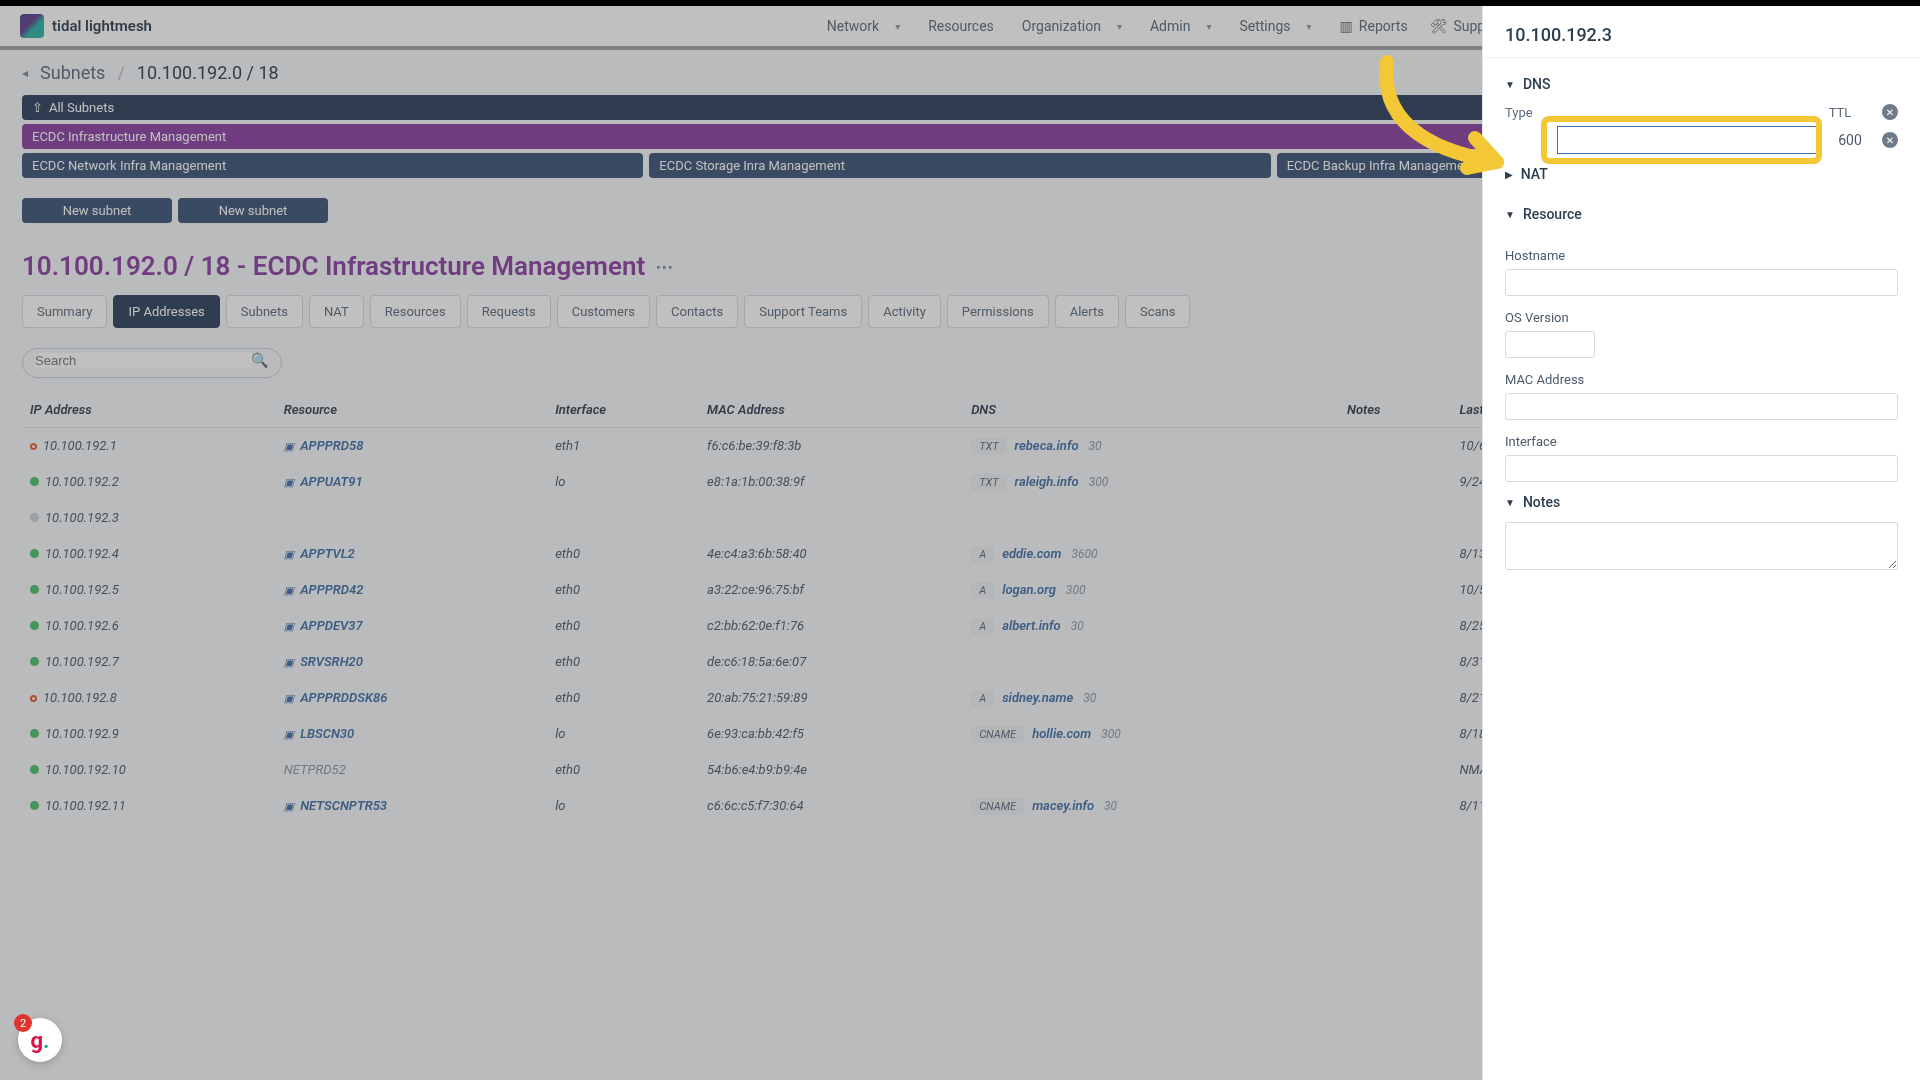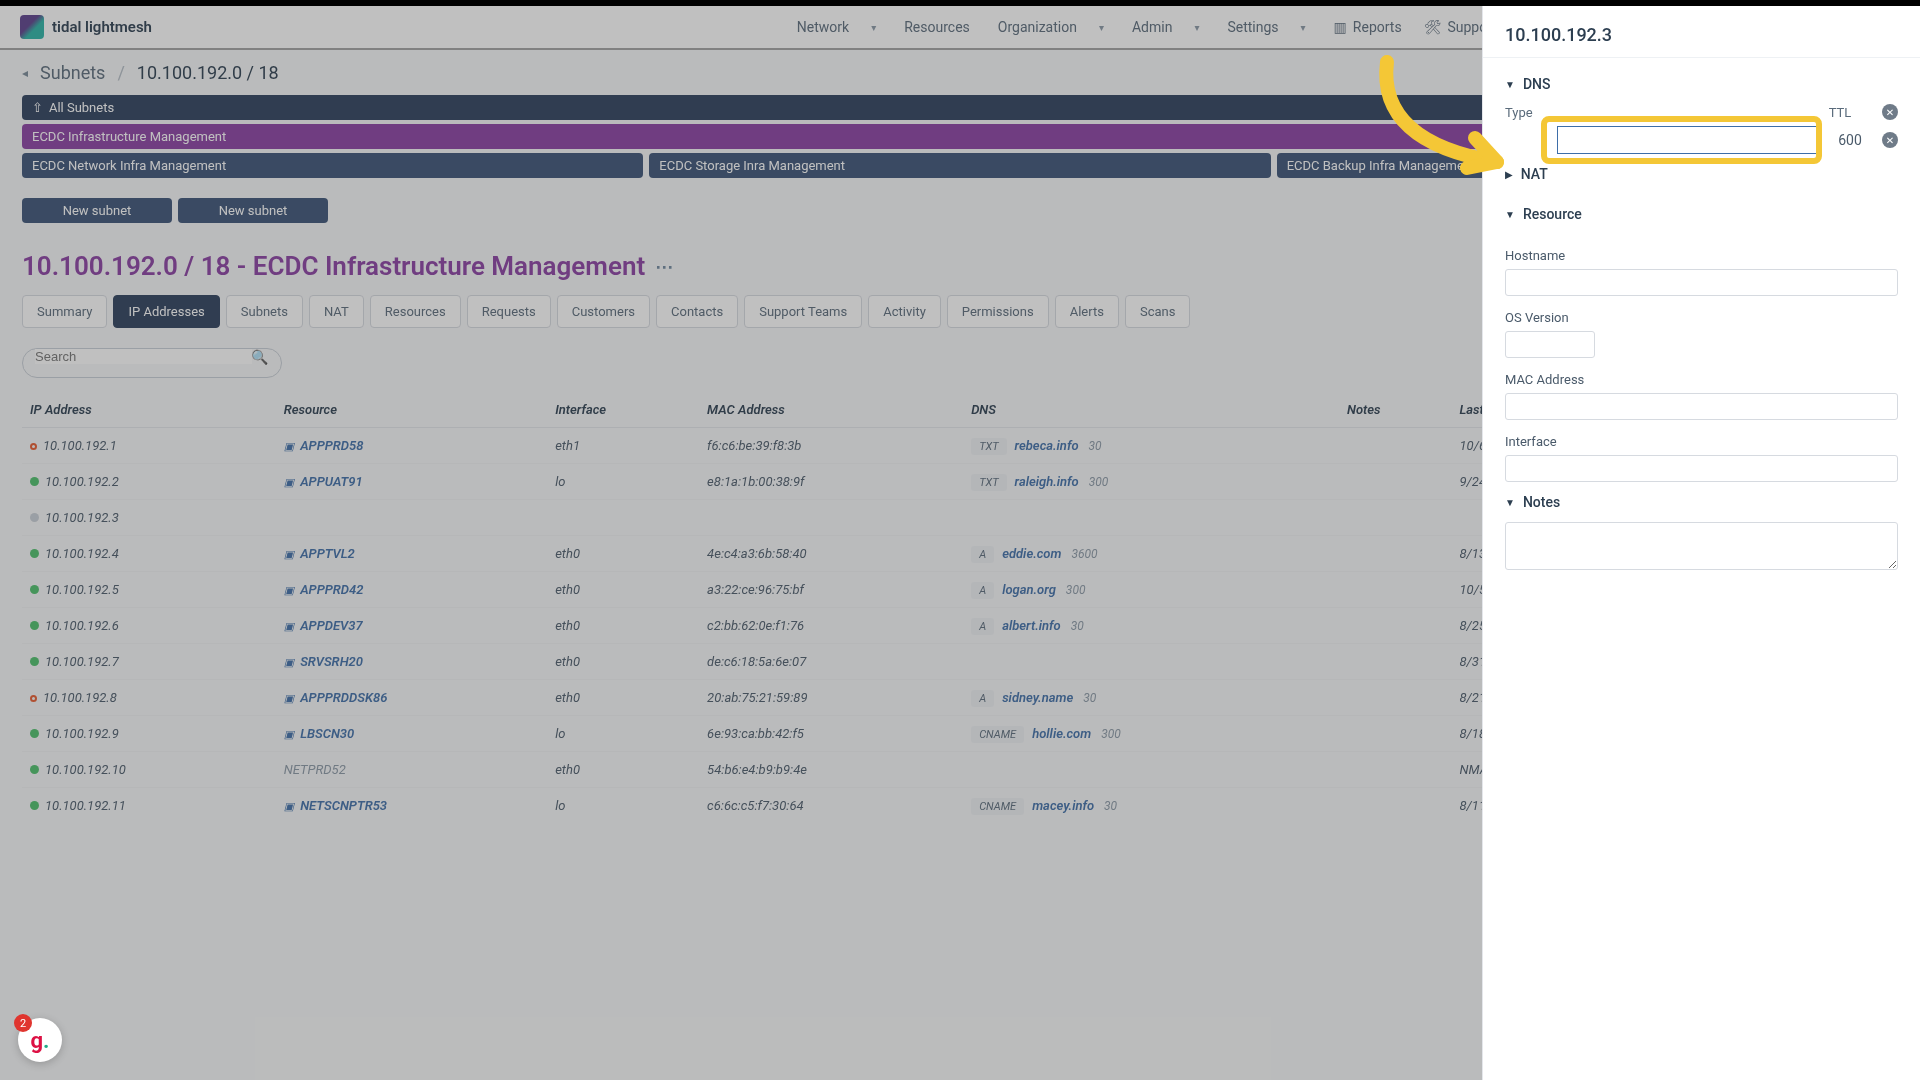--- a/index.html
+++ b/index.html
@@ -1,24 +1,24 @@
 <!DOCTYPE html>
 <html><head>
 <meta charset="utf-8">
 <style>
 * { box-sizing: border-box; margin: 0; padding: 0; }
 html, body { font-family: -apple-system, BlinkMacSystemFont, "Segoe UI", Roboto, sans-serif; background: #f7f8f9; color: #2c3e50; font-size: 14px; height: 100%; overflow: hidden; }
 .url-bar-black { height: 6px; background: #000; }
 .app { position: relative; height: calc(100% - 6px); }
 .overlay-dim { position: absolute; inset: 0; background: rgba(60,60,60,0.32); pointer-events: none; z-index: 5; }
-.topnav { display: flex; align-items: center; height: 44px; padding: 0 20px; border-bottom: 2px solid #a3a3a3; background: #fff; }
+.topnav { display: flex; align-items: center; height: 44px; padding: 0 20px; border-bottom: 4px solid #a3a3a3; background: #fff; }
 .logo { display: flex; align-items: center; gap: 8px; font-weight: 600; color: #2c3e50; font-size: 15px; }
 .logo-mark { width: 24px; height: 24px; background: linear-gradient(135deg,#5b3e8b 40%,#2ab3a6 60%); border-radius: 4px; }
 .nav-links { display: flex; gap: 28px; margin-left: auto; align-items: center; }
-.nav-link { color: #5a6b7b; font-size: 14px; cursor: pointer; display: flex; align-items: center; gap: 22px; }
+.nav-link { color: #5a6b7b; font-size: 14px; cursor: pointer; display: flex; align-items: center; gap: 16px; }
 .chev { font-size: 10px; color: #8a98a6; }
 .nav-right { display: flex; gap: 22px; margin-left: 28px; align-items: center; }
 .nav-icon { color: #5a6b7b; display: flex; align-items: center; gap: 6px; cursor: pointer; }
 .breadcrumb { display: flex; align-items: center; gap: 12px; padding: 12px 22px; font-size: 18px; color: #5a6b7b; }
 .breadcrumb .sep { color: #b5bec7; }
 .breadcrumb .cur { color: #2c3e50; }
 .back-tri { font-size: 12px; color: #7a8a99; }
 .content { padding: 0 22px; }
 .subnet-bars { display: flex; flex-direction: column; gap: 4px; }
 .bar { height: 25px; border-radius: 4px; color: #fff; font-size: 13px; display: flex; align-items: center; padding: 0 10px; cursor: pointer; }
@@ -27,21 +27,21 @@
 .bar-child { background: #3a5276; }
 .bar-row { display: flex; gap: 6px; }
 .bar-row .bar { flex: 1; text-align: right; }
 .bar-newrow { display: flex; gap: 6px; margin-top: 16px; }
 .bar-new { background: #3a5276; width: 150px; justify-content: center; }
 .subnet-title { font-size: 26px; color: #8a3ea2; font-weight: 600; margin: 28px 0 14px; display: flex; align-items: center; gap: 10px; }
 .subnet-title .dots { color: #7088a0; font-size: 18px; }
 .tabs { display: flex; }
 .tab { border: 1px solid #d6dae0; padding: 8px 14px; font-size: 13px; color: #5a6b7b; border-radius: 4px; margin-right: 6px; cursor: pointer; background: #fff; }
 .tab.active { background: #2b3e5c; color: #fff; border-color: #2b3e5c; }
-.searchbox { margin: 20px 0 14px; width: 260px; border: 1px solid #c8cfd7; border-radius: 20px; height: 30px; display: flex; align-items: flex-start; padding: 0 12px; color: #8fa0b0; }
+.searchbox { margin: 20px 0 14px; width: 260px; border: 1px solid #c8cfd7; border-radius: 20px; height: 30px; display: flex; align-items: flex-end; padding: 9px 12px; color: #8fa0b0; }
 .searchbox input { border: none; outline: none; flex: 1; font-size: 13px; }
 .search-icon { font-size: 14px; color: #8fa0b0; }
 table { width: 100%; border-collapse: collapse; font-size: 13px; font-style: italic; }
 th { text-align: left; font-weight: 600; color: #2c3e50; padding: 10px 8px; border-bottom: 1px solid #e4e6ea; }
 td { padding: 10px 8px; border-top: 1px solid #f0f2f4; color: #4a5a6a; vertical-align: middle; }
 .dot { width: 9px; height: 9px; border-radius: 50%; display: inline-block; margin-right: 6px; }
 .dot-green { background: #4cc06b; }
 .dot-red { border: 2px solid #e85b2f; width: 7px; height: 7px; }
 .dot-gray { background: #c8cfd7; }
 .res-link { color: #3e6ea8; font-weight: 600; cursor: pointer; }

